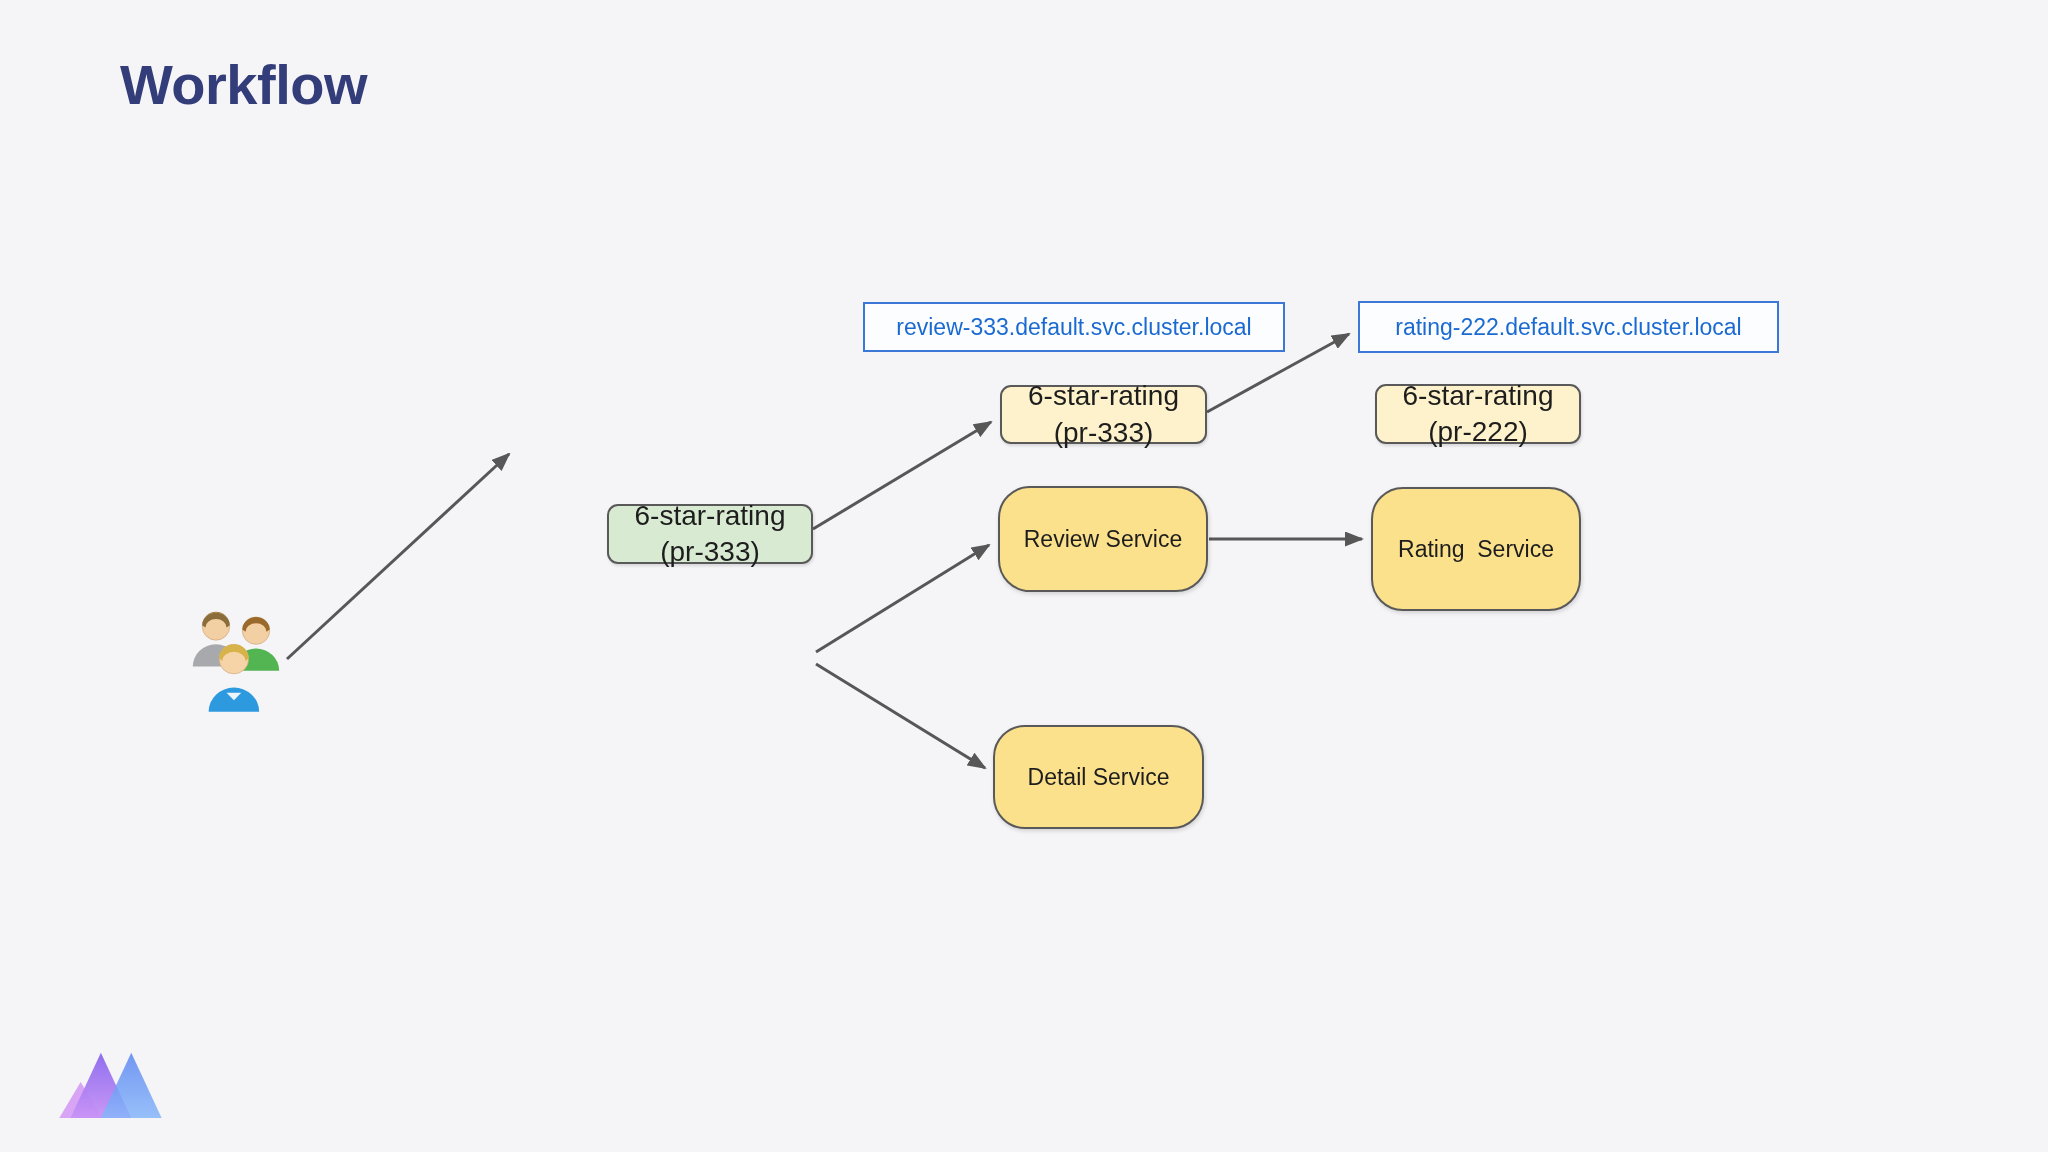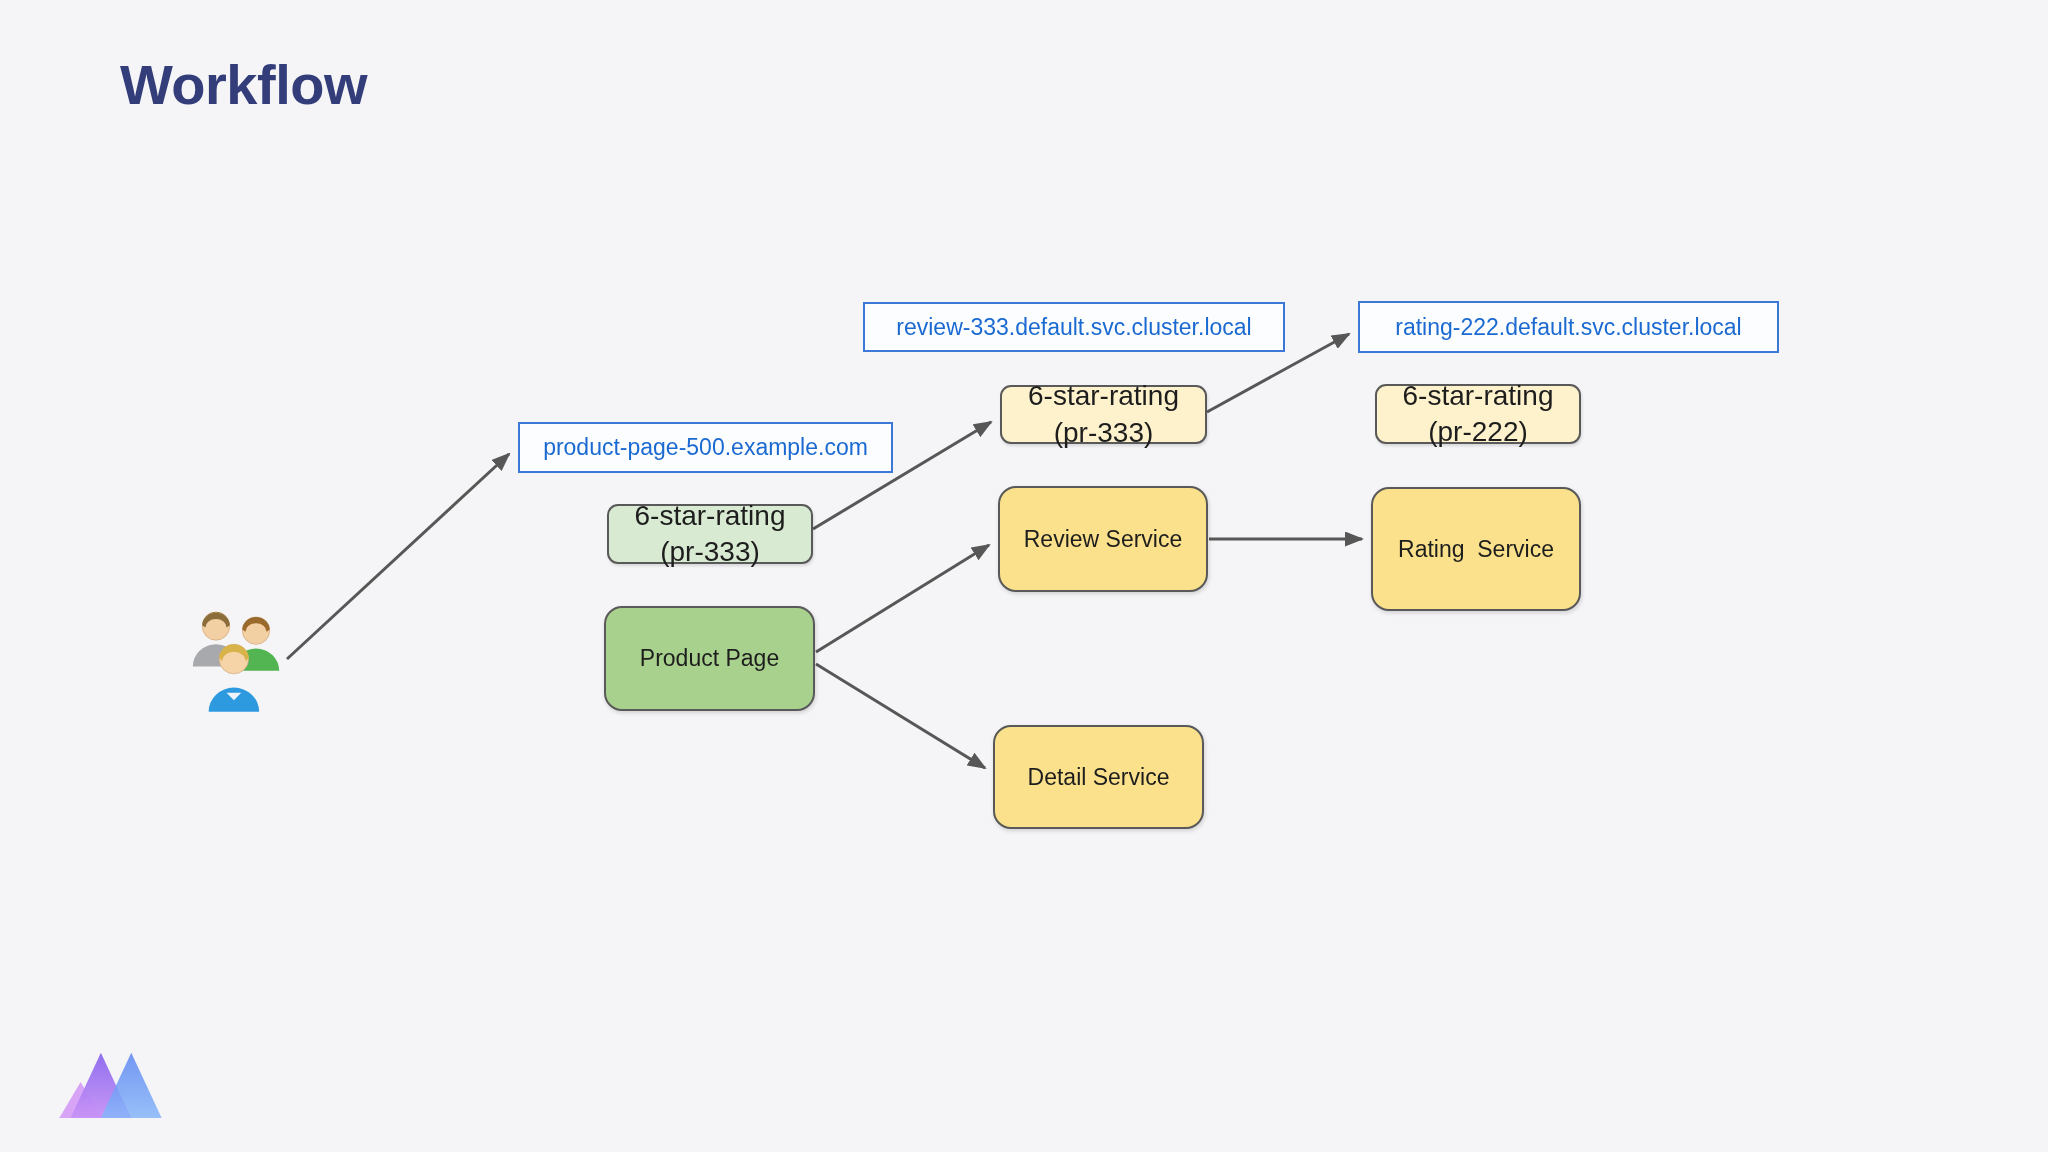--- a/index.html
+++ b/index.html
@@ -41,21 +41,21 @@
   }
   .chip-yellow { background: var(--chip-yellow-fill, #fdf2cc); }
   .chip-green  { background: var(--chip-green-fill, #d9ead3); }
 
   .service {
     border: 2px solid var(--node-border, #595959);
     border-radius: 18px;
     font-size: 23px;
     box-shadow: 1px 2px 4px rgba(0,0,0,0.15);
   }
-  .service-yellow { background: var(--service-fill, #fbe18c); }
+  .service-yellow { background: var(--service-fill, #fbe18c); border-radius: 32px; }
   .service-green  { background: var(--green-fill, #a9d18e); }
 
   #edges { position: absolute; left: 0; top: 0; pointer-events: none; }
   #edges line { stroke: var(--arrow, #575757); stroke-width: 3; }
   .arrow-head { fill: var(--arrow, #575757); }
 
   .icon-abs { position: absolute; }
 </style>
 </head>
 <body>
@@ -88,23 +88,20 @@
     <circle cx="69" cy="31" r="13" fill="#f3cfa4" stroke="#caa272" stroke-width="0.6"></circle>
     <path d="M56,30 a13,12 0 0 1 26,0 l-3,2 a10,8 0 0 0 -20,0 z" fill="#9a6a2c"></path>
     <path d="M47,69 a22,21 0 0 1 44,0 z" fill="#53b552"></path>
 
     <circle cx="48" cy="58" r="14" fill="#f6d4a8" stroke="#caa272" stroke-width="0.6"></circle>
     <path d="M34,57 a14,13 0 0 1 28,0 l-3,3 a11,9 0 0 0 -22,0 z" fill="#d8b34a"></path>
     <path d="M24,108 a24,23 0 0 1 48,0 z" fill="#2d9ae0"></path>
     <path d="M41,90 l7,7 7,-7 z" fill="#eef4fa"></path>
   </svg>
 
-  <div class="node url-box" style="left:518px; top:422px; width:375px; height:51px;">
-    <span class="label">product-page-500.example.com</span>
-  </div>
 
   <div class="node url-box" style="left:863px; top:302px; width:422px; height:50px;">
     <span class="label">review-333.default.svc.cluster.local</span>
   </div>
 
   <div class="node url-box" style="left:1358px; top:301px; width:421px; height:52px;">
     <span class="label">rating-222.default.svc.cluster.local</span>
   </div>
 
   <div class="node chip chip-green" style="left:607px; top:504px; width:206px; height:60px;">
@@ -115,23 +112,20 @@
   <div class="node chip chip-yellow" style="left:1000px; top:385px; width:207px; height:59px;">
     <span class="label">6-star-rating</span>
     <span class="label">(pr-333)</span>
   </div>
 
   <div class="node chip chip-yellow" style="left:1375px; top:384px; width:206px; height:60px;">
     <span class="label">6-star-rating</span>
     <span class="label">(pr-222)</span>
   </div>
 
-  <div class="node service service-green" style="left:604px; top:606px; width:211px; height:105px;">
-    <span class="label">Product Page</span>
-  </div>
 
   <div class="node service service-yellow" style="left:998px; top:486px; width:210px; height:106px;">
     <span class="label">Review Service</span>
   </div>
 
   <div class="node service service-yellow" style="left:1371px; top:487px; width:210px; height:124px;">
     <span class="label">Rating  Service</span>
   </div>
 
   <div class="node service service-yellow" style="left:993px; top:725px; width:211px; height:104px;">

